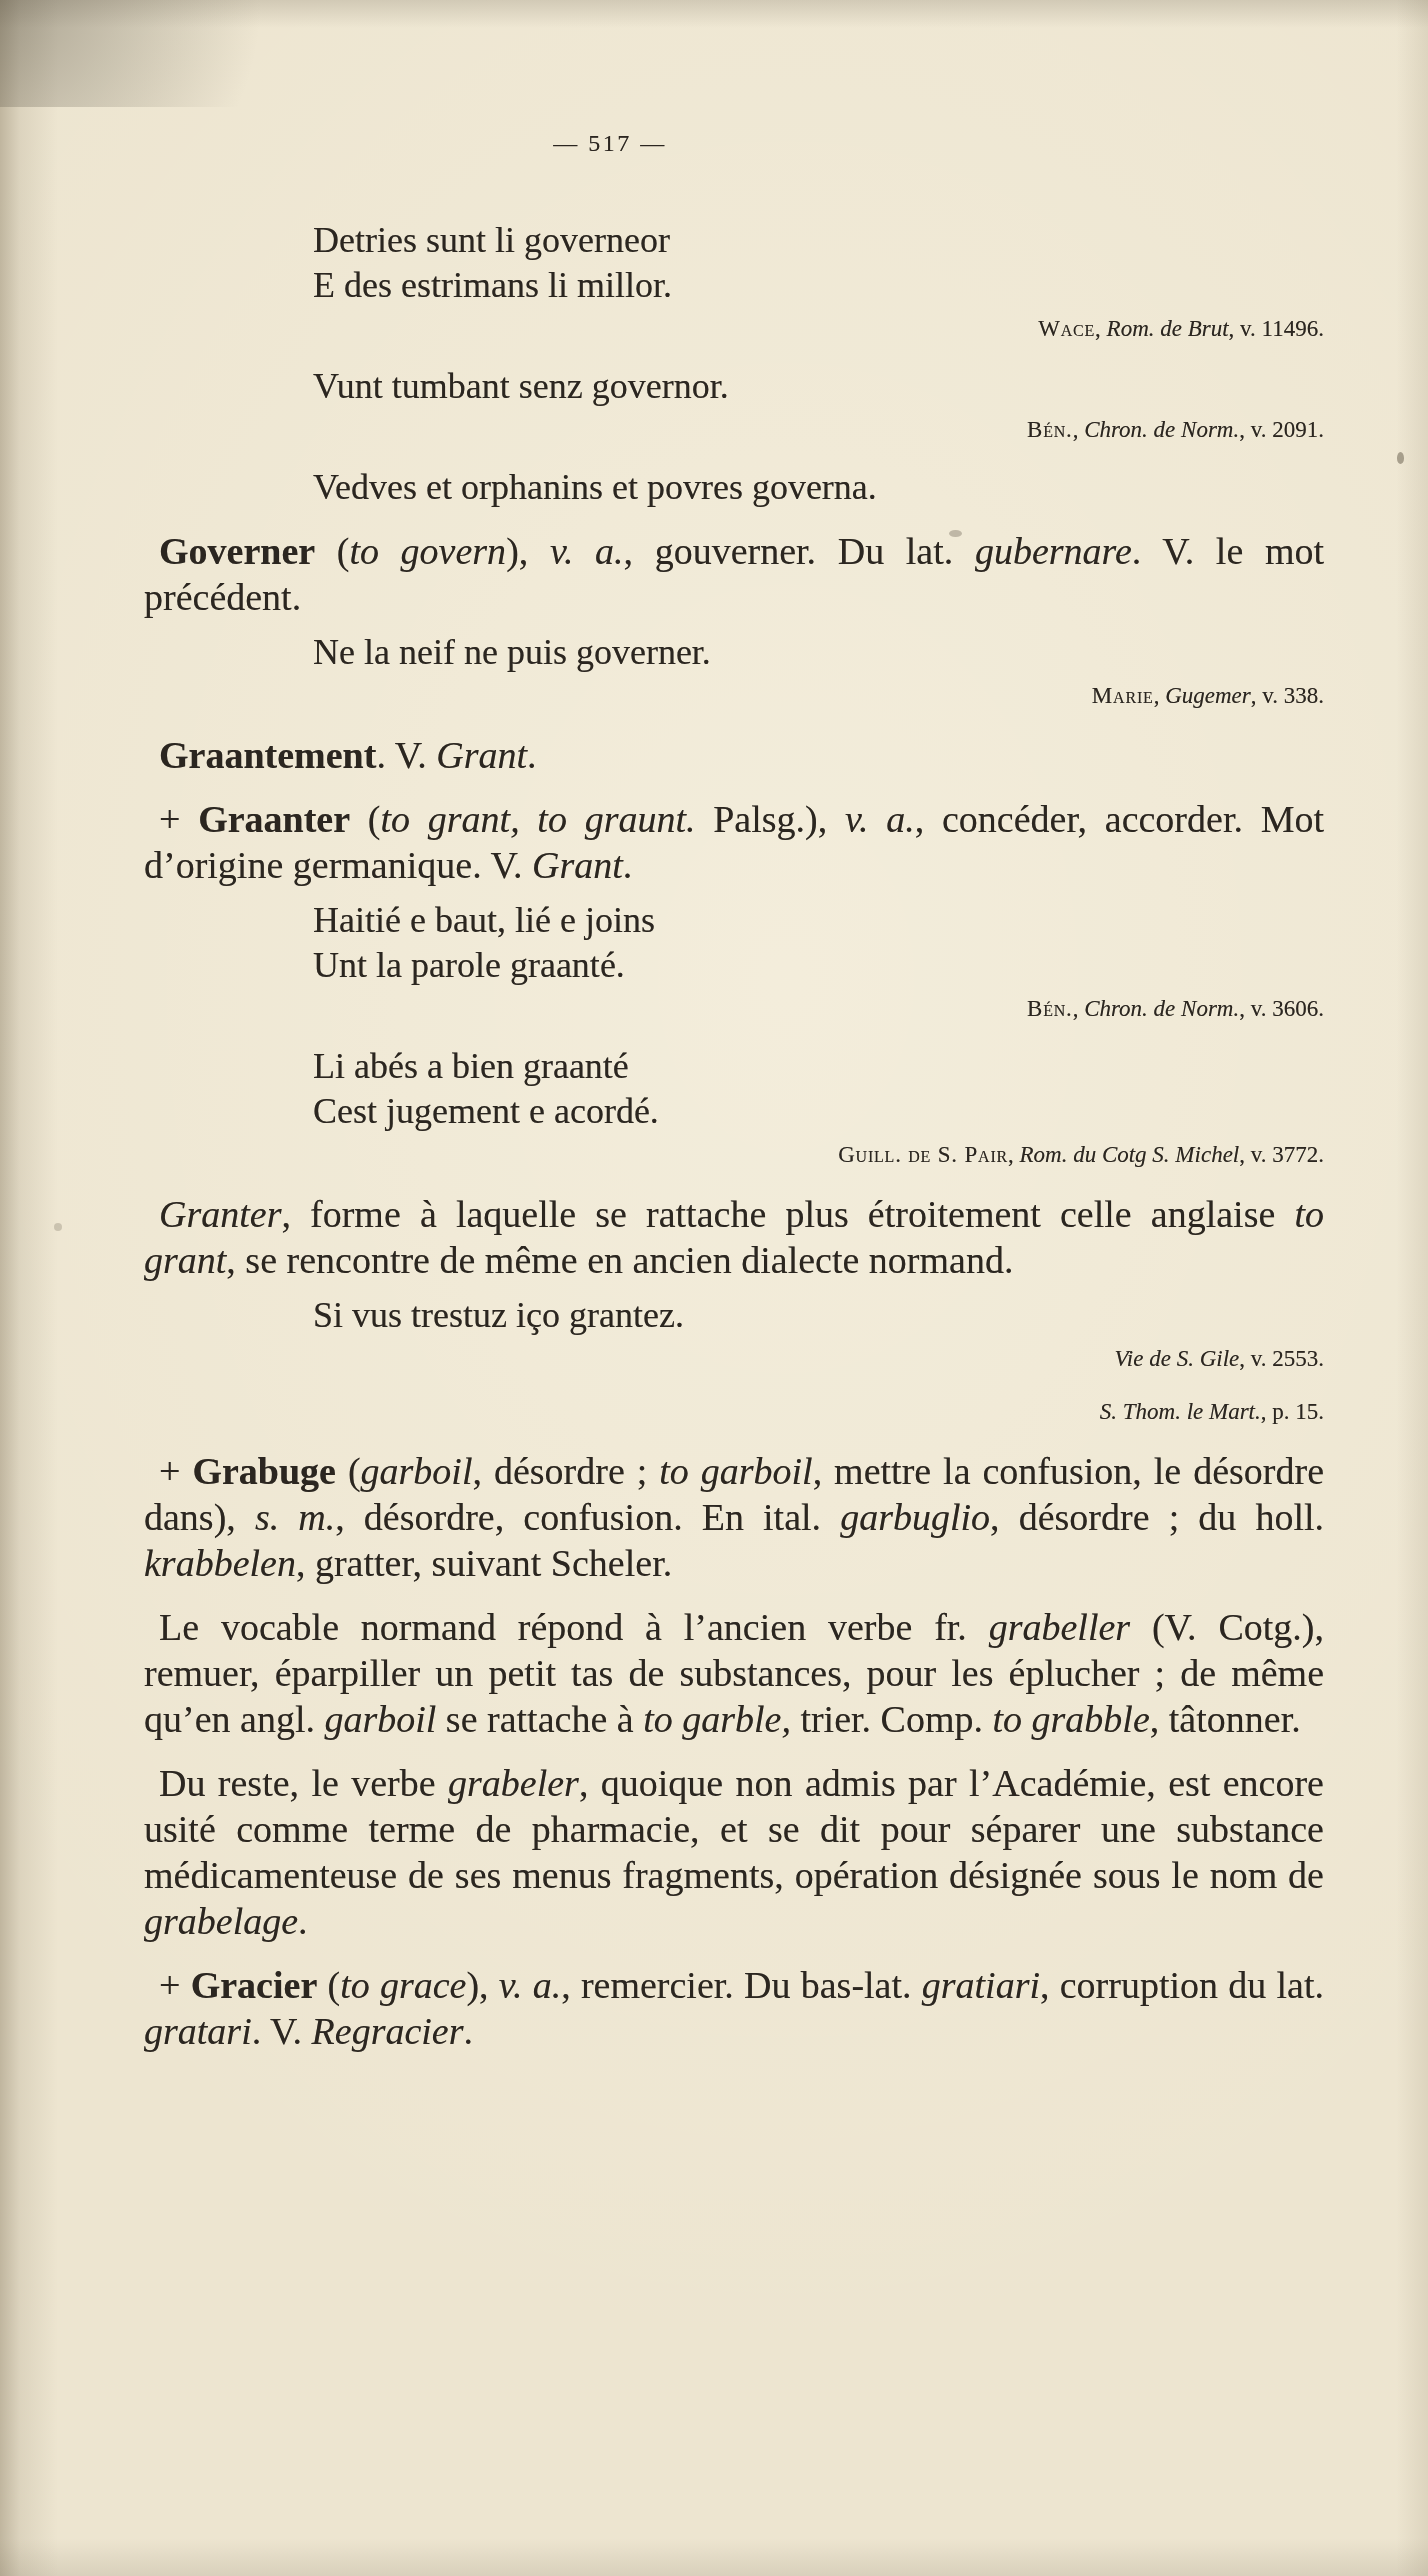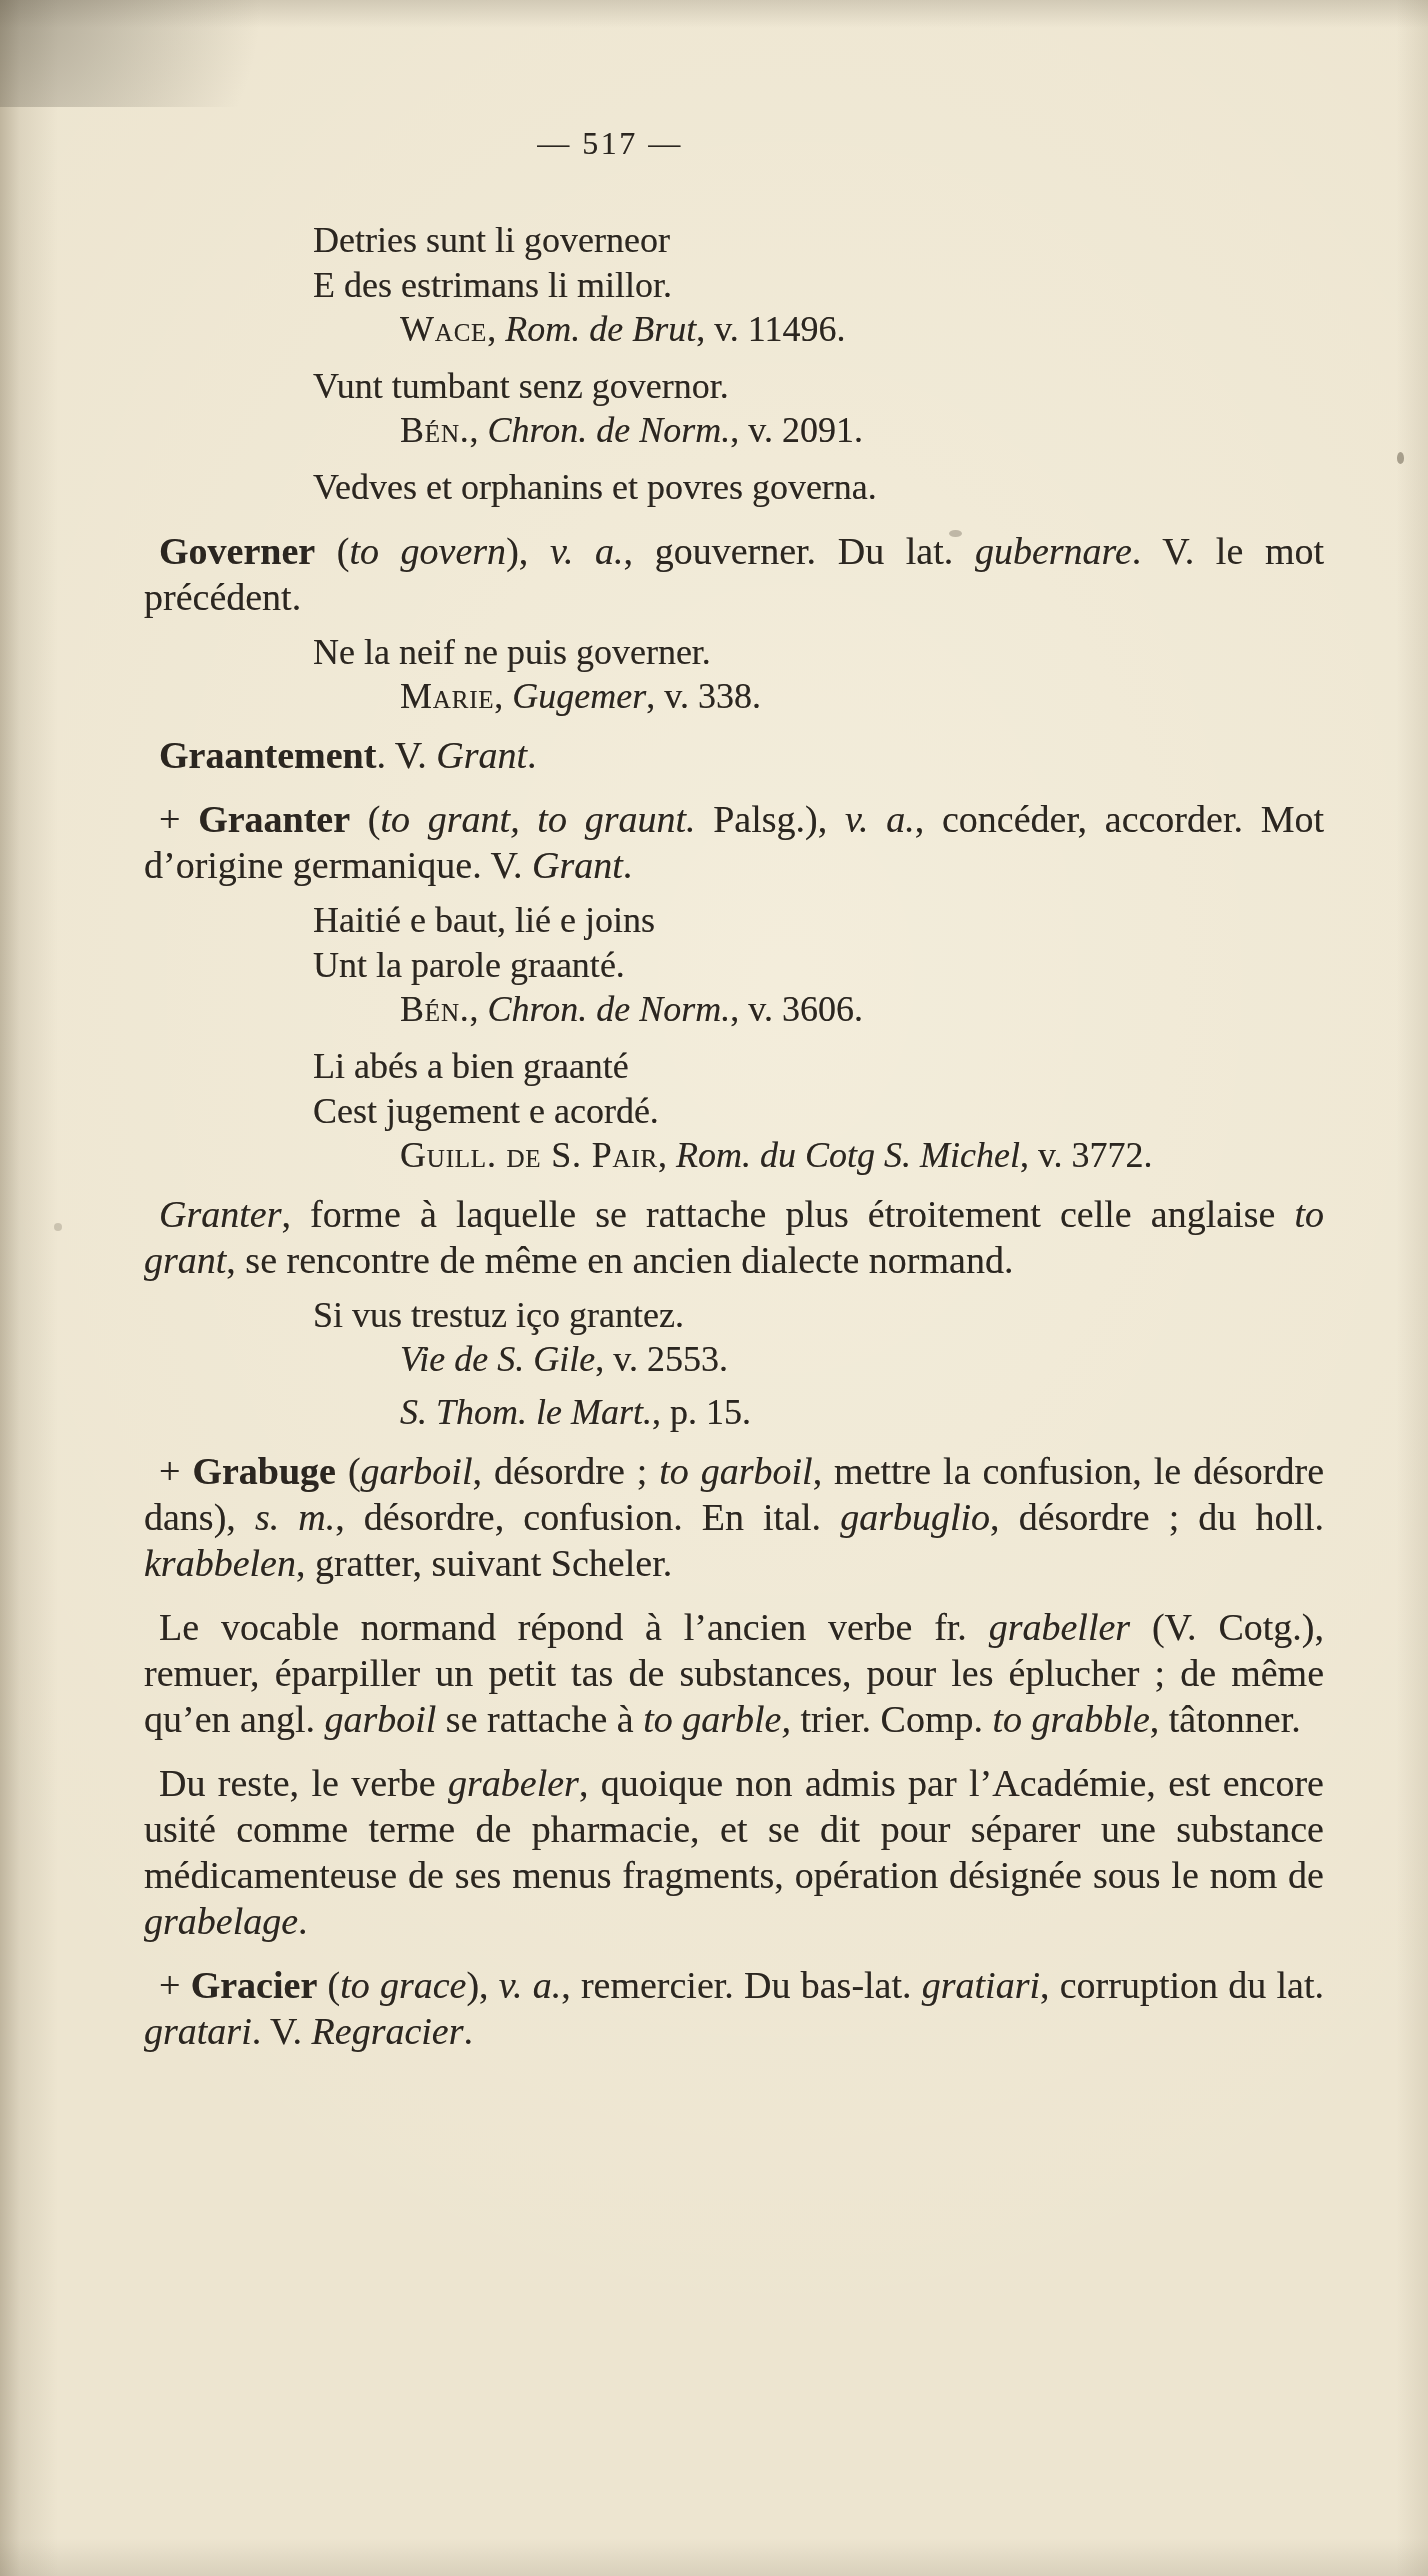--- a/index.html
+++ b/index.html
@@ -43,37 +43,37 @@
     background: radial-gradient(circle at 0 0, rgba(90,84,70,0.45), rgba(90,84,70,0) 72%);
   }
   .content {
     position: absolute;
     left: 144px;
     top: 122px;
     width: 1180px;
     text-shadow: 0 0 0.5px rgba(43,38,32,0.45);
   }
   .page-number {
-    font-size: 32px;
+    font-size: 24px;
     line-height: 43px;
     letter-spacing: 2.5px;
     text-align: center;
     margin: 0 248px 53px 0;
   }
   .block { white-space: normal; }
   .block.verse {
     padding-left: 169px;
     margin: 10px 0 3.3px;
     font-size: 36px;
     line-height: 45px;
   }
   .block.citation {
     padding-left: 256px;
-    text-align: left;
-    font-size: 36px;
+    text-align: right;
+    font-size: 23px;
     line-height: 36px;
     margin: 3.3px 0 16.5px;
   }
   .block.entry, .block.paragraph {
     font-size: 38px;
     line-height: 46px;
     margin: 18px 0 8.3px;
     text-indent: 15px;
     text-align: justify;
   }

